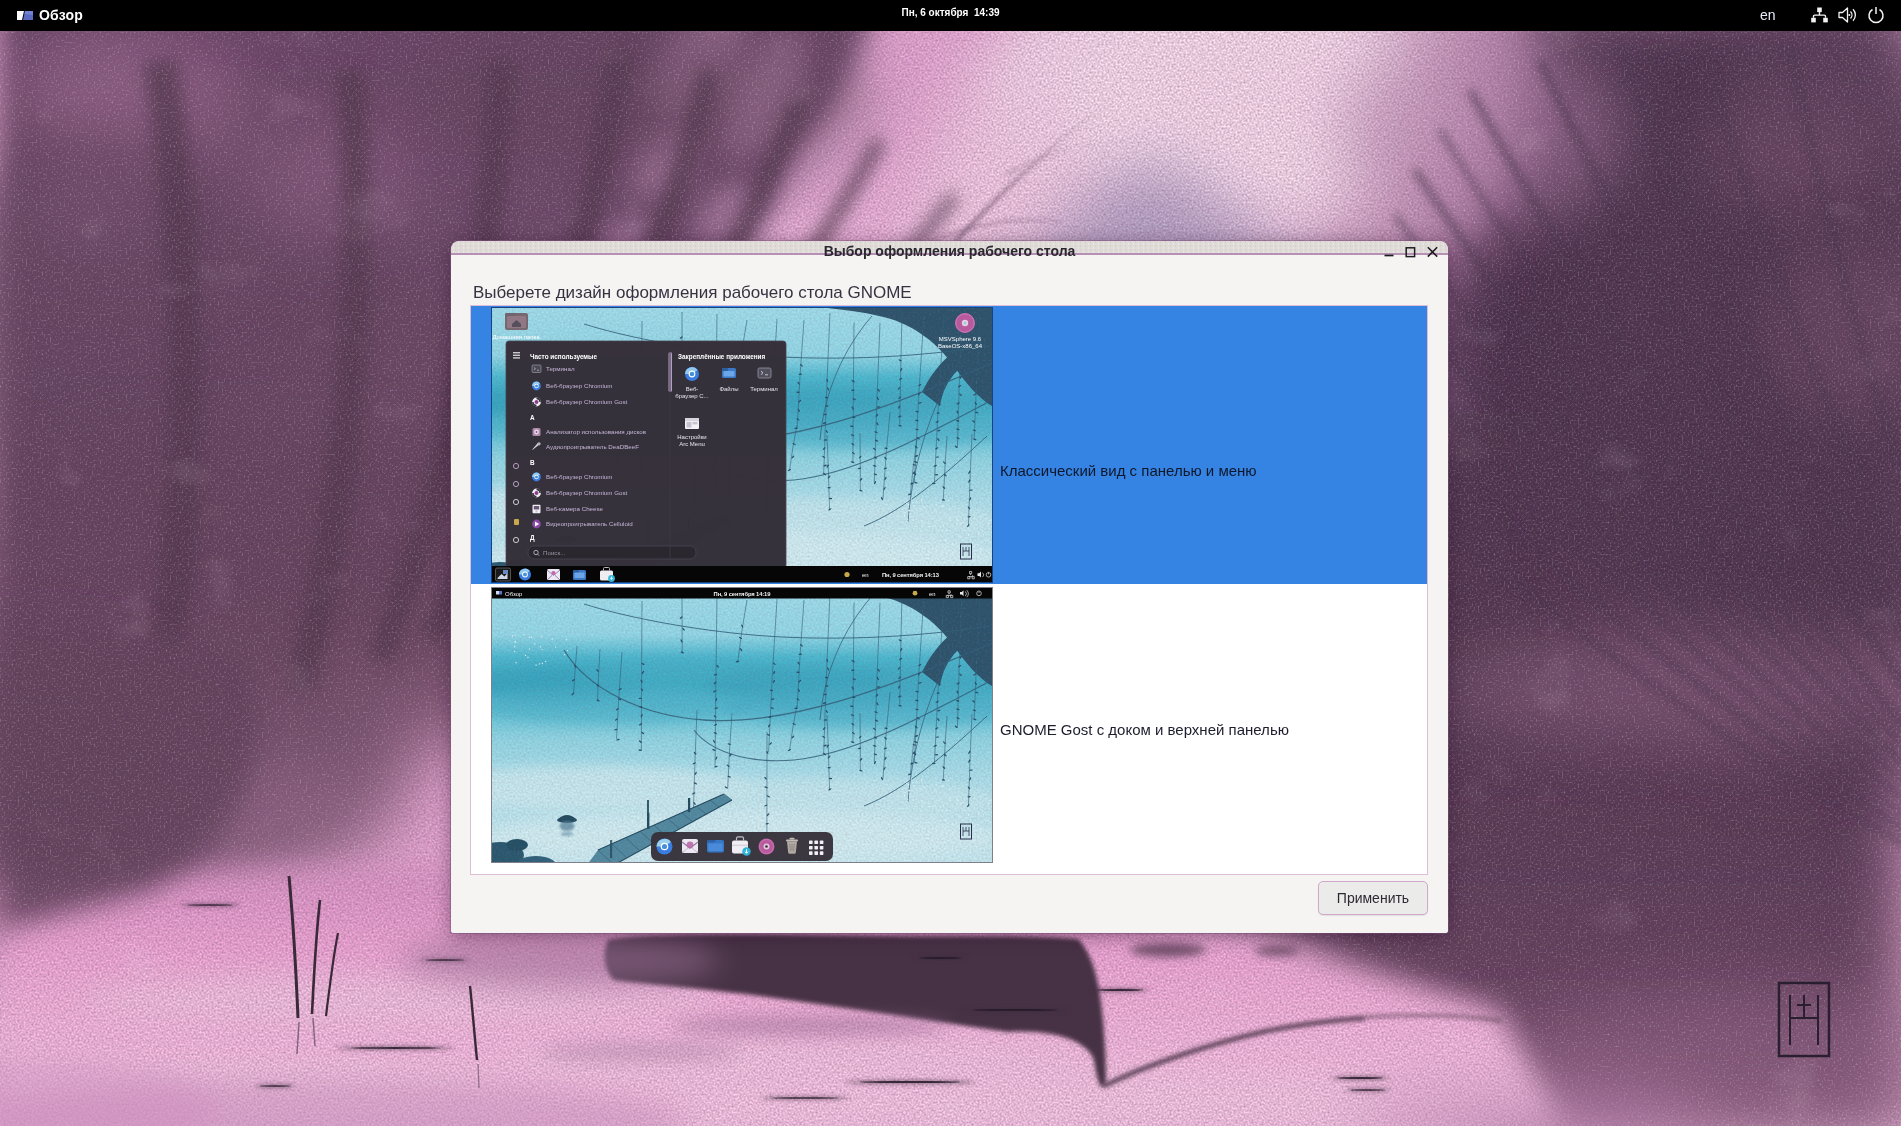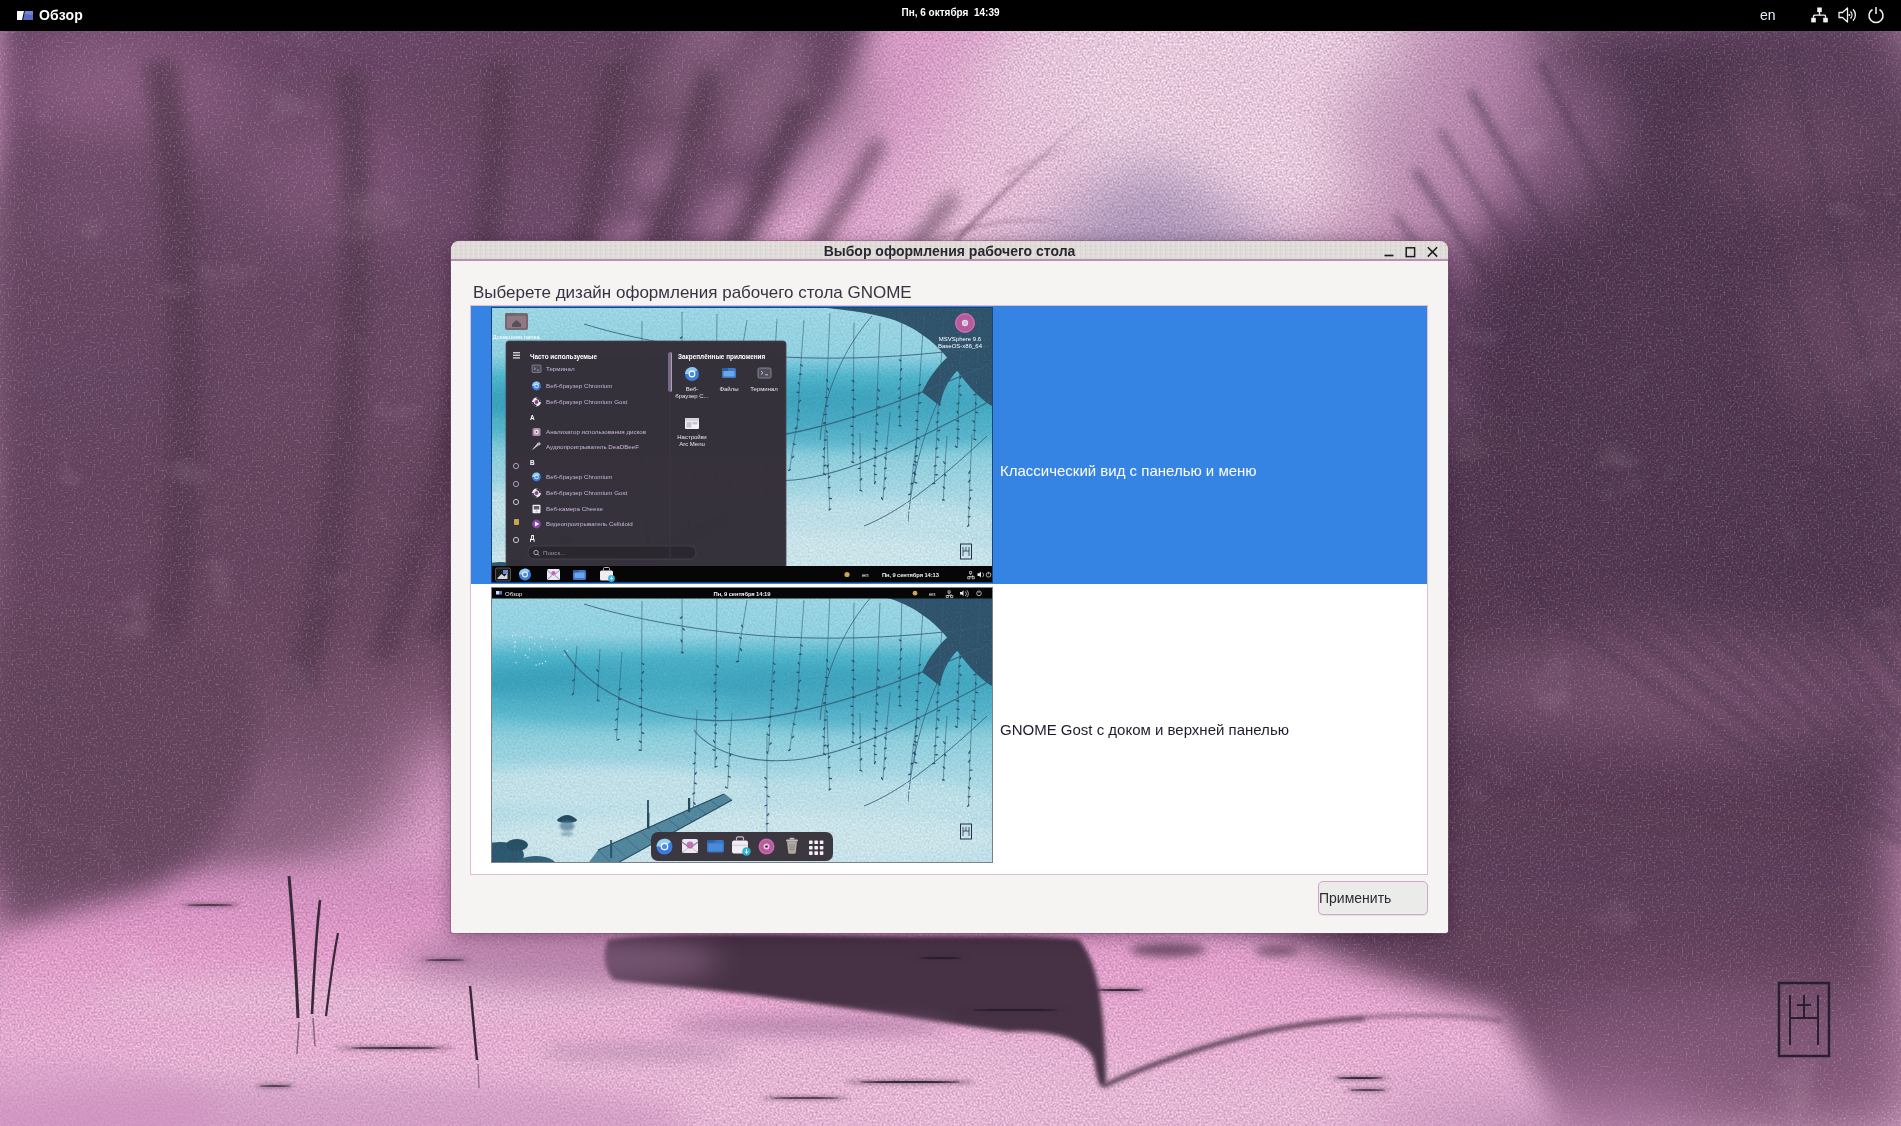--- a/index.html
+++ b/index.html
@@ -6,38 +6,38 @@
 #stage { position:relative; width:1901px; height:1126px; overflow:hidden; }
 #wall { position:absolute; left:0; top:0; }
 #topbar { position:absolute; left:0; top:0; width:1901px; height:31px; background:#000; color:#fff; z-index:50; }
 #topbar .ov { position:absolute; left:39px; top:7px; font-size:14px; font-weight:600; letter-spacing:0.2px; }
 #topbar .logo { position:absolute; left:17px; top:10px; width:17px; height:11px; }
 #topbar .clock { position:absolute; left:0; top:7px; width:1901px; text-align:center; font-size:10px; font-weight:600; }
 #topbar .en { position:absolute; left:1760px; top:7px; font-size:14px; font-weight:400; color:#e8eefc; }
 #dlg { position:absolute; left:451px; top:241px; width:997px; height:692px; z-index:40;
   border-radius:9px 9px 3px 3px; box-shadow:0 3px 18px rgba(40,10,40,0.45), 0 0 0 1px rgba(150,100,150,0.5);
   background:#f5f4f2; }
-#tbar { position:absolute; left:0; top:0; width:100%; height:20px; background:#dfdcd8;
+#tbar { position:absolute; left:0; top:0; width:100%; height:14px; background:#dfdcd8;
   border-radius:8px 8px 0 0; border-bottom:2px solid #b691b5;
   background-image:radial-gradient(rgba(255,255,255,0.5) 0.55px, transparent 0.8px), radial-gradient(rgba(210,165,205,0.38) 0.55px, transparent 0.8px);
   background-size:5px 4px, 5px 4px; background-position:0 1px, 2px 3px; }
 #tbar .t { position:absolute; width:100%; text-align:center; top:2px; font-size:14px; font-weight:700; color:#2a2730; }
 #tbar .btns { position:absolute; right:10px; top:0; height:21px; display:flex; gap:11px; align-items:center; color:#1d1b22; }
 #body { position:absolute; left:0; top:23px; width:100%; height:669px; background:#f5f4f2; border-radius:0 0 3px 3px; }
 #lbl { position:absolute; left:22px; top:19px; font-size:17px; color:#363341; }
 #list { position:absolute; left:19px; top:41px; width:958px; height:570px; background:#ffffff; border:1px solid #ddbed6; }
 #it1 { position:absolute; left:0; top:0; width:956px; height:278px; background:#3584e4; }
 #it2 { position:absolute; left:0; top:278px; width:956px; height:290px; background:#ffffff; }
 .thumb { position:absolute; left:21px; width:500px; height:274px; }
 #it1 .thumb { top:2px; outline:1px solid rgba(0,0,20,0.5); }
 #it2 .thumb { top:4px; outline:1px solid rgba(0,0,20,0.5); }
-#it1 .cap { position:absolute; left:529px; top:0; height:328px; display:flex; align-items:center; color:#ffffff; font-size:15px; }
+#it1 .cap { position:absolute; left:529px; top:0; height:328px; display:flex; align-items:center; color:#0f172a; font-size:15px; }
 #it2 .cap { position:absolute; left:529px; top:0; height:290px; display:flex; align-items:center; color:#1d1d2e; font-size:15px; }
 #apply { position:absolute; right:20px; bottom:18px; width:110px; height:34px; background:#ebebe9; border:1px solid #cfa8cb; border-radius:5px;
-  font-size:14px; color:#2d2a33; text-align:left; line-height:32px; box-shadow:0 1px 1px rgba(0,0,0,0.08); }
+  font-size:14px; color:#2d2a33; text-align:center; line-height:32px; box-shadow:0 1px 1px rgba(0,0,0,0.08); }
 svg text { font-family:"Liberation Sans",sans-serif; }
 </style></head>
 <body>
 <div id="stage">
 <svg id="wall" width="1901" height="1126" viewBox="0 0 1901 1126" xmlns="http://www.w3.org/2000/svg">
 <defs>
 <filter id="b30" filterUnits="userSpaceOnUse" x="-150" y="-150" width="2201" height="1426">
           <feGaussianBlur stdDeviation="30"></feGaussianBlur>
         </filter>
 <filter id="b14" filterUnits="userSpaceOnUse" x="-100" y="-100" width="2101" height="1326">

